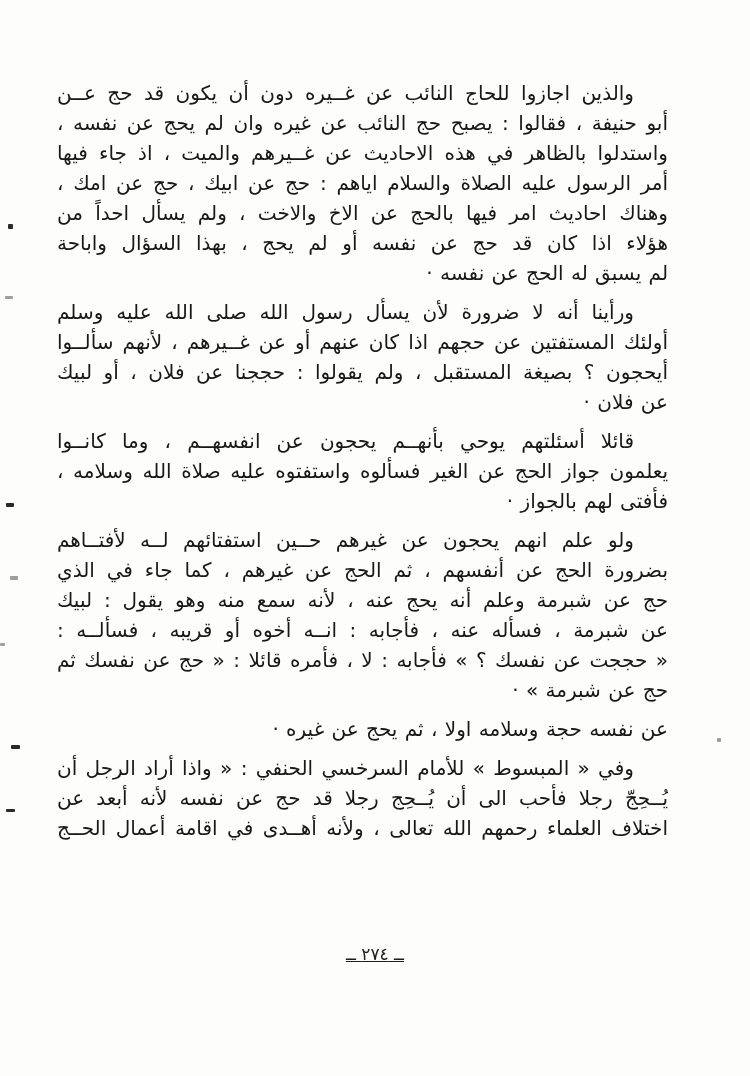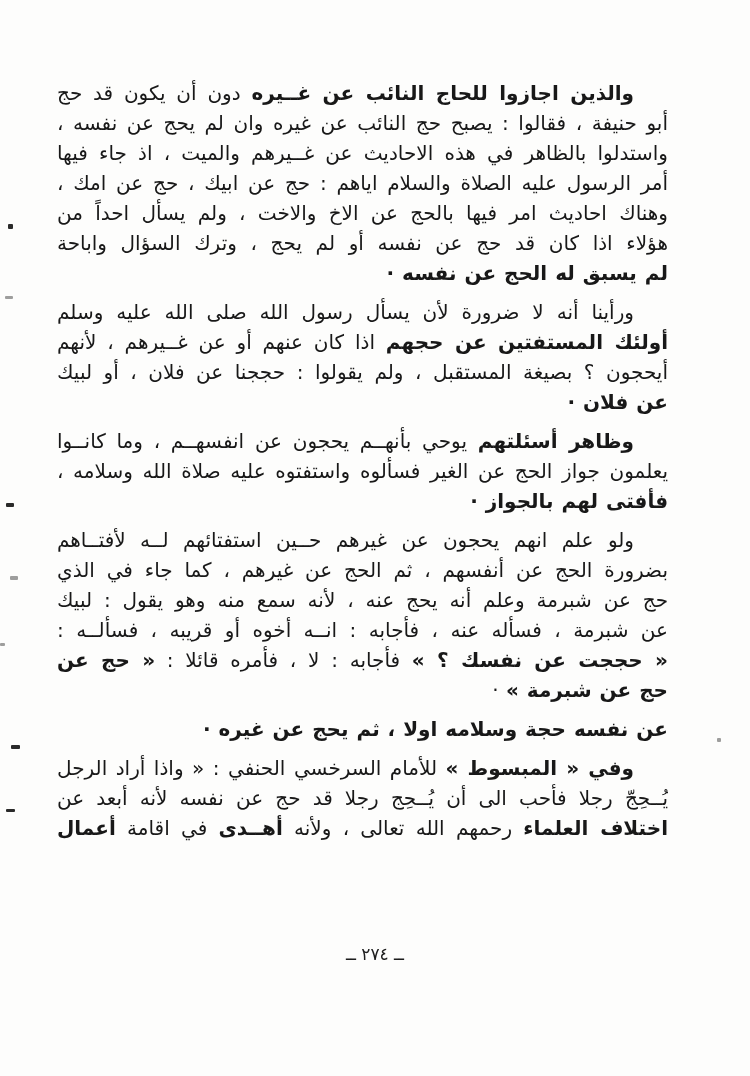--- a/index.html
+++ b/index.html
@@ -26,61 +26,62 @@
   .line {
     font-size: 20px;
     line-height: 30px;
     height: 30px;
     overflow: hidden;
     text-align: justify;
     text-align-last: justify;
     word-spacing: 1px;
   }
   .line.first { padding-right: 34px; }
-  .line.last  { text-align-last: right; font-weight: bold; }
+  .line.last  { text-align-last: right; }
   .line.last-indent { text-align-last: right; padding-left: 46px; }
-  .bold { font-weight: bold; }
+  .bold { font-weight: normal; }
   .footer {
     position: absolute;
     top: 944px; left: 0; right: 0;
     text-align: center;
     direction: rtl;
     font-size: 17px;
     letter-spacing: 2px;
     color: #1d1d1d;
+    text-decoration: underline;
   }
   .mark {
     position: absolute;
     background: #2a2a2a;
     border-radius: 1px;
   }
   .mark.faint { opacity: .45; }
 </style>
 </head>
 <body>
 
 <div class="page">
   <div class="text-column" dir="rtl">
       <div class="paragraph">
         <div class="line first"><span class="bold">والذين اجازوا للحاج النائب عن غــيره</span><span> دون أن يكون قد حج عــن</span></div>
         <div class="line body"><span>أبو حنيفة ، فقالوا : يصبح حج النائب عن غيره وان لم يحج عن نفسه ،</span></div>
         <div class="line body"><span>واستدلوا بالظاهر في هذه الاحاديث عن غــيرهم والميت ، اذ جاء فيها</span></div>
         <div class="line body"><span>أمر الرسول عليه الصلاة والسلام اياهم : حج عن ابيك ، حج عن امك ،</span></div>
         <div class="line body"><span>وهناك احاديث امر فيها بالحج عن الاخ والاخت ، ولم يسأل احداً من</span></div>
-        <div class="line body"><span>هؤلاء اذا كان قد حج عن نفسه أو لم يحج ، وترك السؤال واباحة</span></div>
+        <div class="line body"><span>هؤلاء اذا كان قد حج عن نفسه أو لم يحج ، بهذا السؤال واباحة</span></div>
         <div class="line last"><span>لم يسبق له الحج عن نفسه ·</span></div>
       </div>
       <div class="paragraph">
         <div class="line first"><span>ورأينا أنه لا ضرورة لأن يسأل رسول الله صلى الله عليه وسلم</span></div>
         <div class="line body"><span class="bold">أولئك المستفتين عن حجهم</span><span> اذا كان عنهم أو عن غــيرهم ، لأنهم سألــوا</span></div>
         <div class="line body"><span>أيحجون ؟ بصيغة المستقبل ، ولم يقولوا : حججنا عن فلان ، أو لبيك</span></div>
         <div class="line last"><span>عن فلان ·</span></div>
       </div>
       <div class="paragraph">
-        <div class="line first"><span class="bold">وظاهر أسئلتهم</span><span> يوحي بأنهــم يحجون عن انفسهــم ، وما كانــوا</span></div>
+        <div class="line first"><span class="bold">قائلا أسئلتهم</span><span> يوحي بأنهــم يحجون عن انفسهــم ، وما كانــوا</span></div>
         <div class="line body"><span>يعلمون جواز الحج عن الغير فسألوه واستفتوه عليه صلاة الله وسلامه ،</span></div>
         <div class="line last"><span>فأفتى لهم بالجواز ·</span></div>
       </div>
       <div class="paragraph">
         <div class="line first"><span>ولو علم انهم يحجون عن غيرهم حــين استفتائهم لــه لأفتــاهم</span></div>
         <div class="line body"><span>بضرورة الحج عن أنفسهم ، ثم الحج عن غيرهم ، كما جاء في الذي</span></div>
         <div class="line body"><span>حج عن شبرمة وعلم أنه يحج عنه ، لأنه سمع منه وهو يقول : لبيك</span></div>
         <div class="line body"><span>عن شبرمة ، فسأله عنه ، فأجابه : انــه أخوه أو قريبه ، فسألــه :</span></div>
         <div class="line body"><span class="bold">« حججت عن نفسك ؟ »</span><span> فأجابه : لا ، فأمره قائلا : </span><span class="bold">« حج عن نفسك ثم</span></div>
         <div class="line last-indent"><span class="bold">حج عن شبرمة »</span><span> ·</span></div>

